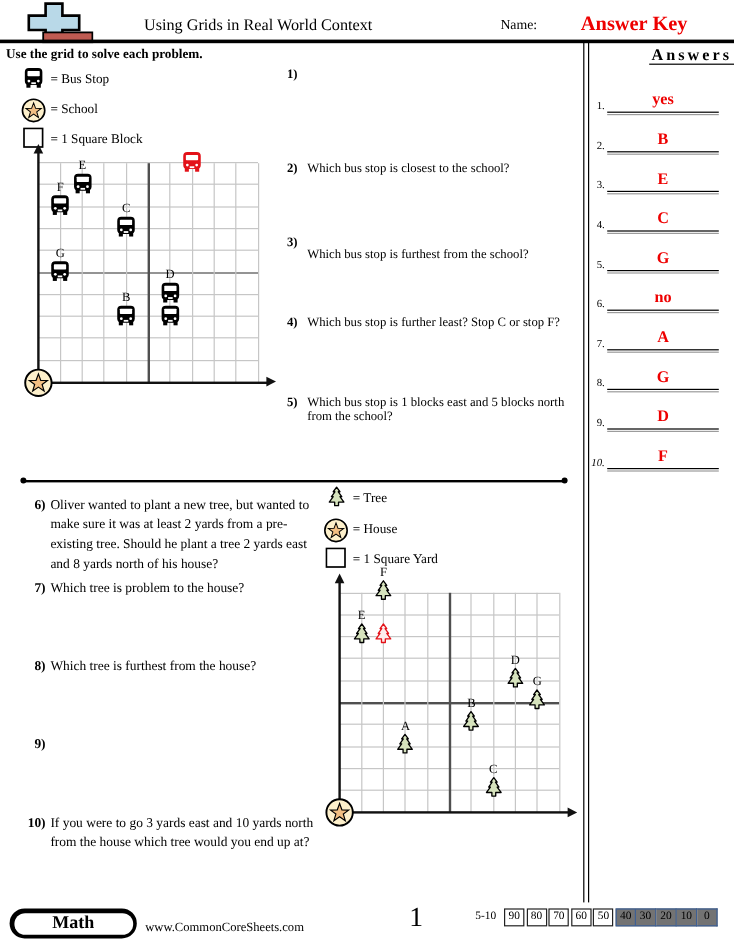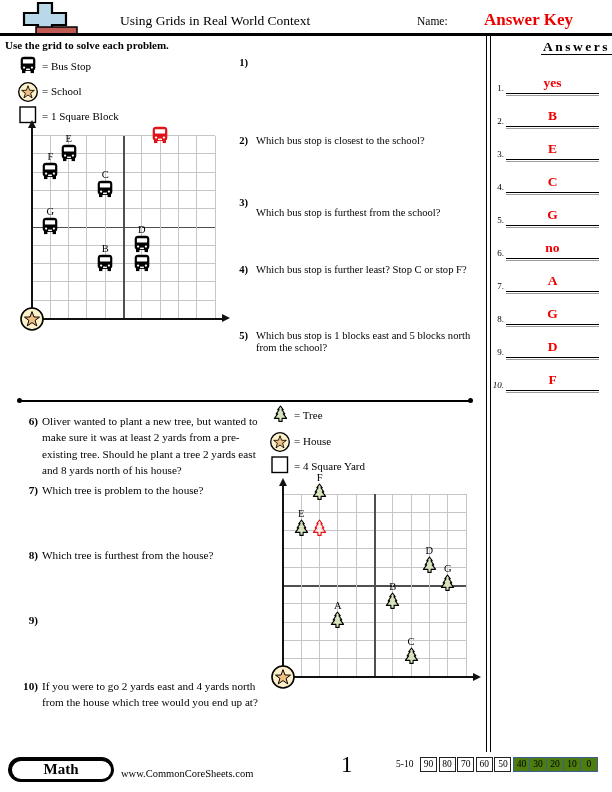--- a/index.html
+++ b/index.html
@@ -18,21 +18,21 @@
   .q-num{font-weight:bold;text-align:right;}
   .q1s .q-num,.q1s .q-text{font-size:10.6px;line-height:12.4px;}
   .q2s .q-num,.q2s .q-text{font-size:11.2px;line-height:16.4px;}
   .legend-label{font-size:11px;}
   .marker-label{font-size:10.5px;text-align:center;}
   .footer-site{font-size:10.5px;}
   .footer-page{font-size:23px;}
   .score-label{font-size:9.5px;}
   .score-cell{display:inline-block;box-sizing:border-box;width:17px;height:14.5px;border:1px solid #222;
               font-size:9.5px;text-align:center;line-height:13px;vertical-align:top;}
-  .score-cell.blue{background:#4d7c0f;border-color:#3d5f94;}
+  .score-cell.blue{background:#737373;border-color:#3d5f94;}
   .score-cell.white{background:#fff;margin-right:1.6px;}
   .math-pill-outer{background:#000;border-radius:13px;}
   .math-pill-inner{position:absolute;left:3.5px;top:3.5px;right:3.5px;bottom:3.5px;background:#fff;
                    border-radius:9px;text-align:center;font-weight:bold;font-size:15px;line-height:17px;}
   .vline{width:1.2px;background:#000;}
 </style>
 </head>
 <body>
 
 <div class="page">
@@ -210,21 +210,21 @@
         <div class="abs" style="left:0;top:0;width:26px;text-align:center;"><svg width="22" height="22" viewBox="0 0 26 26">
             <circle cx="13" cy="13" r="11" fill="#fdf0cb" stroke="#000" stroke-width="1.6"></circle>
             <path d="M13 5.6 L14.95 11 L20.5 11.1 L16.1 14.4 L17.75 19.9 L13 16.6 L8.25 19.9 L9.9 14.4 L5.5 11.1 L11.05 11 Z" fill="#f2bf83" stroke="#000" stroke-width="1"></path>
           </svg></div>
         <div class="abs legend-label" style="left:27px;top:4px;white-space:nowrap;">= House</div>
       </div>
       <div class="abs" style="left:267px;top:456px;height:24px;">
         <div class="abs" style="left:0;top:0;width:26px;text-align:center;"><svg width="18" height="18" viewBox="0 0 18 18">
             <rect x="1" y="1" width="15.5" height="15.5" fill="#fff" stroke="#000" stroke-width="1.4"></rect>
           </svg></div>
-        <div class="abs legend-label" style="left:27px;top:4px;white-space:nowrap;">= 4 Square Yard</div>
+        <div class="abs legend-label" style="left:27px;top:4px;white-space:nowrap;">= 1 Square Yard</div>
       </div>
     </div>
   <div class="abs" style="left:0;top:0;width:612px;height:792px;" id="grid2-layer">
       <div class="abs" style="left:283px;top:658.2px;width:183px;height:1px;background:#c6c6c6;"></div>
       <div class="abs" style="left:283px;top:639.9px;width:183px;height:1px;background:#c6c6c6;"></div>
       <div class="abs" style="left:283px;top:621.6px;width:183px;height:1px;background:#c6c6c6;"></div>
       <div class="abs" style="left:283px;top:603.3px;width:183px;height:1px;background:#c6c6c6;"></div>
       <div class="abs" style="left:283px;top:585px;width:183px;height:1.7px;background:#4f4f4f;"></div>
       <div class="abs" style="left:283px;top:566.7px;width:183px;height:1px;background:#c6c6c6;"></div>
       <div class="abs" style="left:283px;top:548.4px;width:183px;height:1px;background:#c6c6c6;"></div>
@@ -283,21 +283,21 @@
     </div>
   <div class="abs q2s" style="left:0;top:0;width:612px;height:792px;" id="questions2-layer">
       <div class="abs q-num" style="left:16px;top:413px;width:22px;">6)</div>
       <div class="abs q-text" style="left:42px;top:413px;width:226px;">Oliver wanted to plant a new tree, but wanted to make sure it was at least 2 yards from a pre-existing tree. Should he plant a tree 2 yards east and 8 yards north of his house?</div>
       <div class="abs q-num" style="left:16px;top:482px;width:22px;">7)</div>
       <div class="abs q-text" style="left:42px;top:482px;width:226px;">Which tree is problem to the house?</div>
       <div class="abs q-num" style="left:16px;top:547px;width:22px;">8)</div>
       <div class="abs q-text" style="left:42px;top:547px;width:226px;">Which tree is furthest from the house?</div>
       <div class="abs q-num" style="left:16px;top:612px;width:22px;">9)</div>
       <div class="abs q-num" style="left:16px;top:678px;width:22px;">10)</div>
-      <div class="abs q-text" style="left:42px;top:678px;width:226px;">If you were to go 2 yards east and 4 yards north from the house which tree would you end up at?</div>
+      <div class="abs q-text" style="left:42px;top:678px;width:226px;">If you were to go 3 yards east and 10 yards north from the house which tree would you end up at?</div>
     </div>
 
   <div class="abs vline" style="left:486px;top:35px;height:717px;"></div>
   <div class="abs vline" style="left:489.5px;top:35px;height:717px;"></div>
   <div class="abs" style="left:490px;top:37px;width:122px;text-align:right;">
     <span class="answers-title">Answers</span>
   </div>
   <div class="abs" style="left:0;top:0;width:612px;height:792px;" id="answers-layer">
       <div class="abs ans-num" style="left:488px;top:83px;width:16px;">1.</div>
       <div class="abs ans-val" style="left:506px;top:75px;width:93px;">yes</div>

